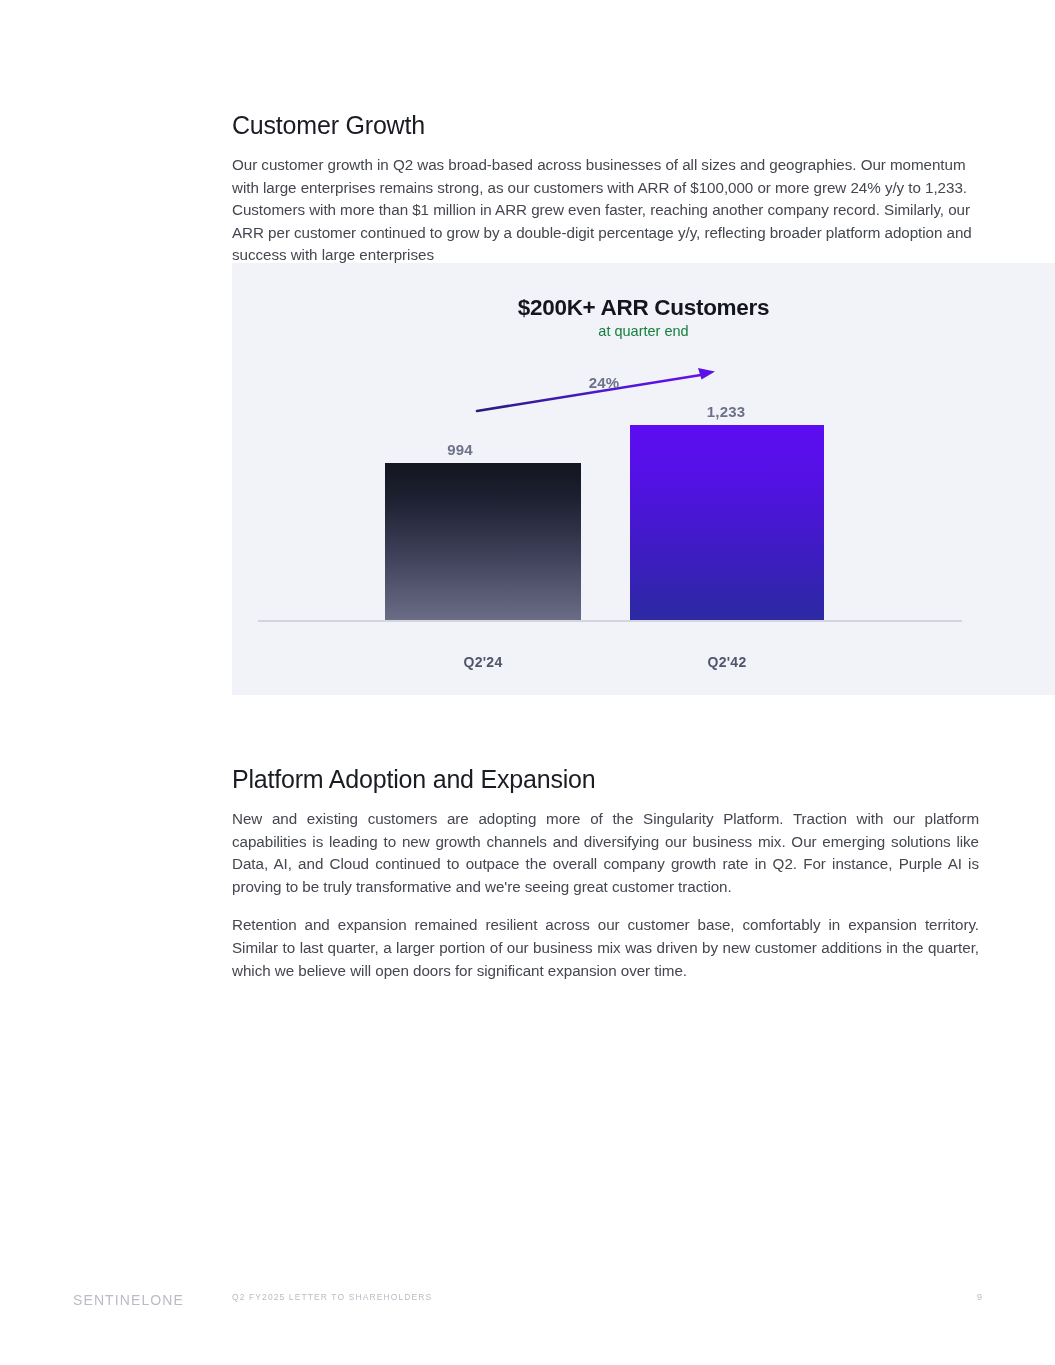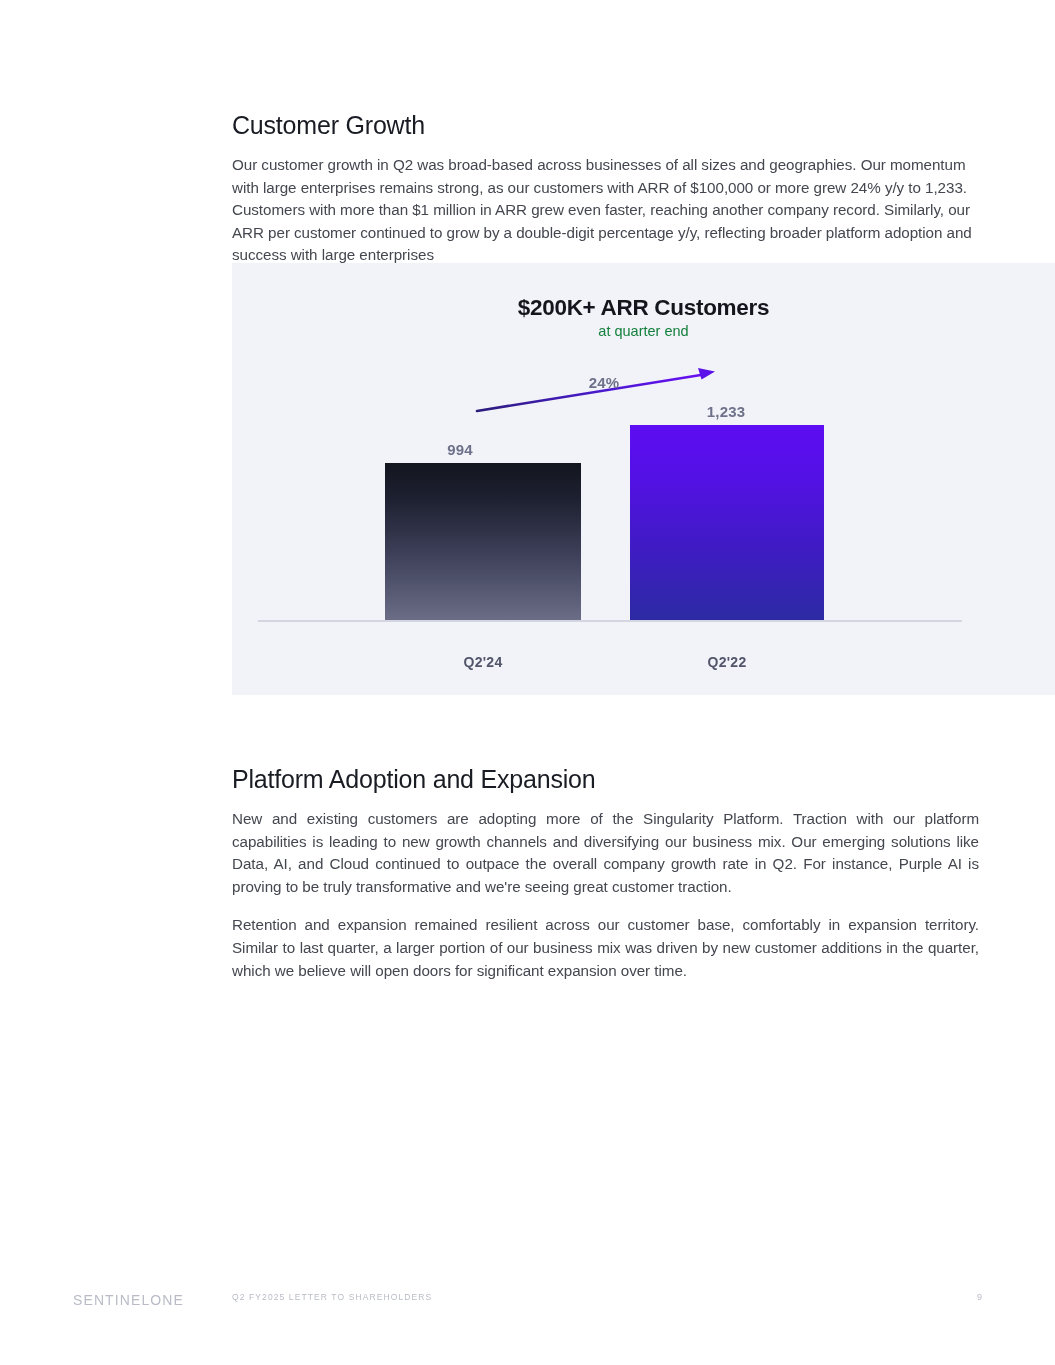--- a/index.html
+++ b/index.html
@@ -209,21 +209,21 @@
 
       <div class="axis-line"></div>
 
       <div class="bar bar-2024"></div>
       <div class="bar bar-2025"></div>
 
       <div class="bar-value value-2024">994</div>
       <div class="bar-value value-2025">1,233</div>
 
       <div class="bar-label label-2024">Q2'24</div>
-      <div class="bar-label label-2025">Q2'22</div>
+      <div class="bar-label label-2025">Q2'42</div>
 
       <svg class="growth-arrow" viewBox="0 0 270 60">
         <defs>
           <linearGradient id="arrowGrad" x1="0" y1="1" x2="1" y2="0">
             <stop offset="0%" stop-color="#2b1b7a"></stop>
             <stop offset="55%" stop-color="#4a19d0"></stop>
             <stop offset="100%" stop-color="#6a0df5"></stop>
           </linearGradient>
         </defs>
         <line x1="10" y1="48" x2="240" y2="11" stroke="url(#arrowGrad)" stroke-width="2.6" stroke-linecap="round"></line>

